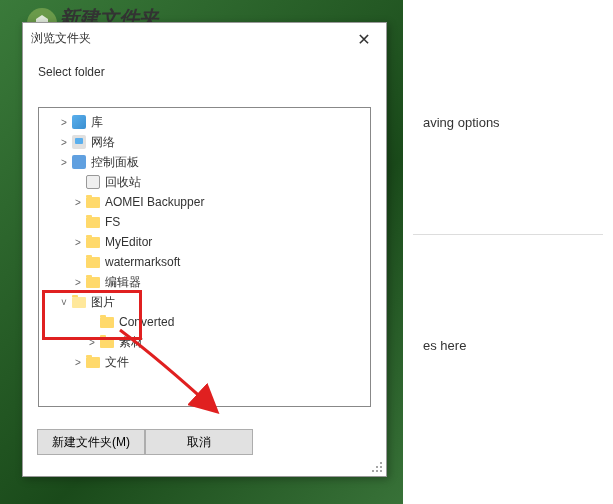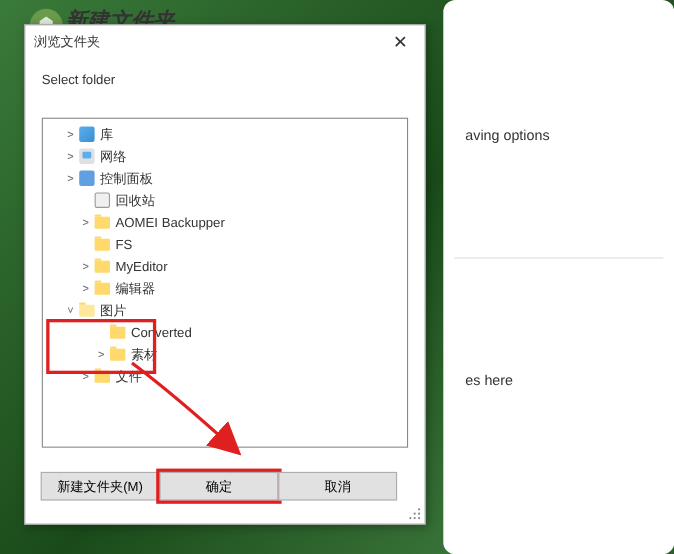--- a/index.html
+++ b/index.html
@@ -7,21 +7,21 @@
     
     .bg-image { position: absolute; top: 0; left: 0; width: 100%; height: 100%; background: linear-gradient(135deg, #3a7a3a 0%, #1a4a1a 50%, #4a8a4a 100%); }
     .bg-image::before { content: ''; position: absolute; top: 0; right: 0; width: 200px; height: 100%; background: linear-gradient(90deg, transparent, rgba(40,80,40,0.8)); }
     
     .watermark { position: absolute; top: 5px; left: 35px; z-index: 1; }
     .watermark-logo { position: absolute; left: -8px; top: 3px; width: 30px; height: 30px; background: #6a9a4a; border-radius: 50%; display: flex; align-items: center; justify-content: center; }
     .watermark-logo svg { width: 20px; height: 20px; }
     .watermark-title { font-size: 20px; font-weight: bold; color: #333; margin-left: 24px; font-style: italic; }
     .watermark-url { font-size: 15px; color: #5a8a3a; margin-left: 14px; margin-top: 2px; }
     
-    .right-panel { position: absolute; right: 0; top: 0; bottom: 0; width: 210px; background: #fff; padding: 20px; z-index: 2; border-radius: 11px; }
+    .right-panel { position: absolute; right: 0; top: 0; bottom: 0; width: 210px; background: #fff; padding: 20px; z-index: 2; }
     .right-text-1 { position: absolute; top: 115px; left: 20px; font-size: 13px; color: #333; }
     .right-text-2 { position: absolute; top: 338px; left: 20px; font-size: 13px; color: #333; }
     .right-divider { position: absolute; top: 234px; left: 10px; right: 10px; height: 1px; background: #ddd; }
     
     .dialog { position: absolute; top: 22px; left: 22px; width: 365px; height: 455px; background: #fff; border: 1px solid #999; box-shadow: 2px 2px 8px rgba(0,0,0,0.3); z-index: 5; }
     .dialog-titlebar { height: 30px; display: flex; align-items: center; padding: 0 8px; position: relative; }
     .dialog-title { font-size: 12px; color: #333; }
     .dialog-close { position: absolute; right: 2px; top: 2px; width: 40px; height: 28px; display: flex; align-items: center; justify-content: center; cursor: pointer; font-size: 16px; color: #333; }
     
     .dialog-body { padding: 12px 15px; }
@@ -140,20 +140,27 @@
             <span class="tree-label">FS</span>
           </div>
           <div class="tree-item indent-2">
             <span class="tree-expand">&gt;</span>
             <span class="tree-icon">
               <span class="folder-icon"></span>
             </span>
             <span class="tree-label">MyEditor</span>
           </div>
           <div class="tree-item indent-2">
+            <span class="tree-expand"></span>
+            <span class="tree-icon">
+              <span class="folder-icon"></span>
+            </span>
+            <span class="tree-label">watermarksoft</span>
+          </div>
+          <div class="tree-item indent-2">
             <span class="tree-expand">&gt;</span>
             <span class="tree-icon">
               <span class="folder-icon"></span>
             </span>
             <span class="tree-label">编辑器</span>
           </div>
           <div class="tree-item indent-1">
             <span class="tree-expand">˅</span>
             <span class="tree-icon">
               <span class="folder-icon folder-open"></span>
@@ -179,21 +186,20 @@
             <span class="tree-icon">
               <span class="folder-icon"></span>
             </span>
             <span class="tree-label">文件</span>
           </div>
         </div>
     </div>
   </div>
   <div class="dialog-buttons">
     <button class="dlg-btn">新建文件夹(M)</button>
-    <button class="dlg-btn highlighted">确定</button>
     <button class="dlg-btn">取消</button>
   </div>
   <div class="resize-grip">
     <svg viewBox="0 0 14 14">
       <circle cx="11" cy="3" r="1" fill="#888"></circle>
       <circle cx="7" cy="7" r="1" fill="#888"></circle>
         <circle cx="11" cy="7" r="1" fill="#888"></circle>
       <circle cx="3" cy="11" r="1" fill="#888"></circle>
         <circle cx="7" cy="11" r="1" fill="#888"></circle>
         <circle cx="11" cy="11" r="1" fill="#888"></circle>

